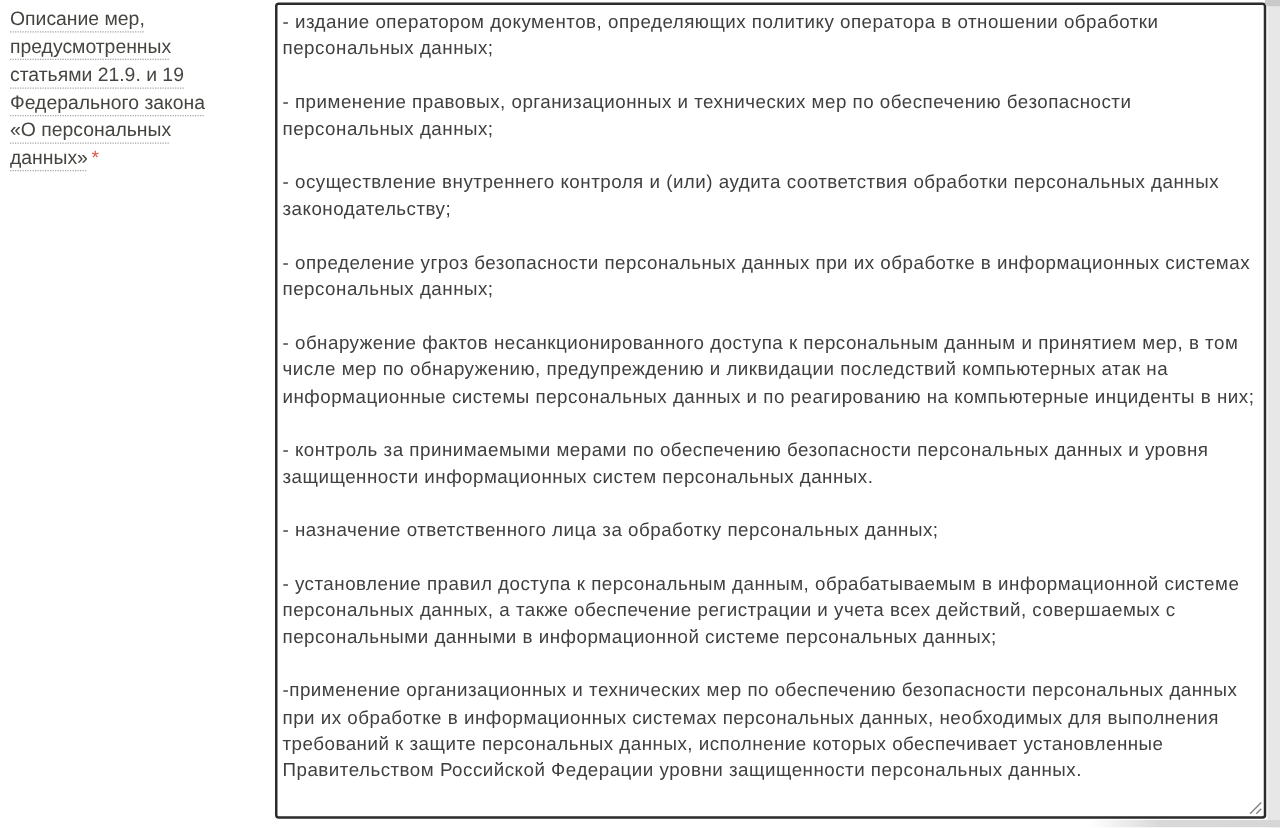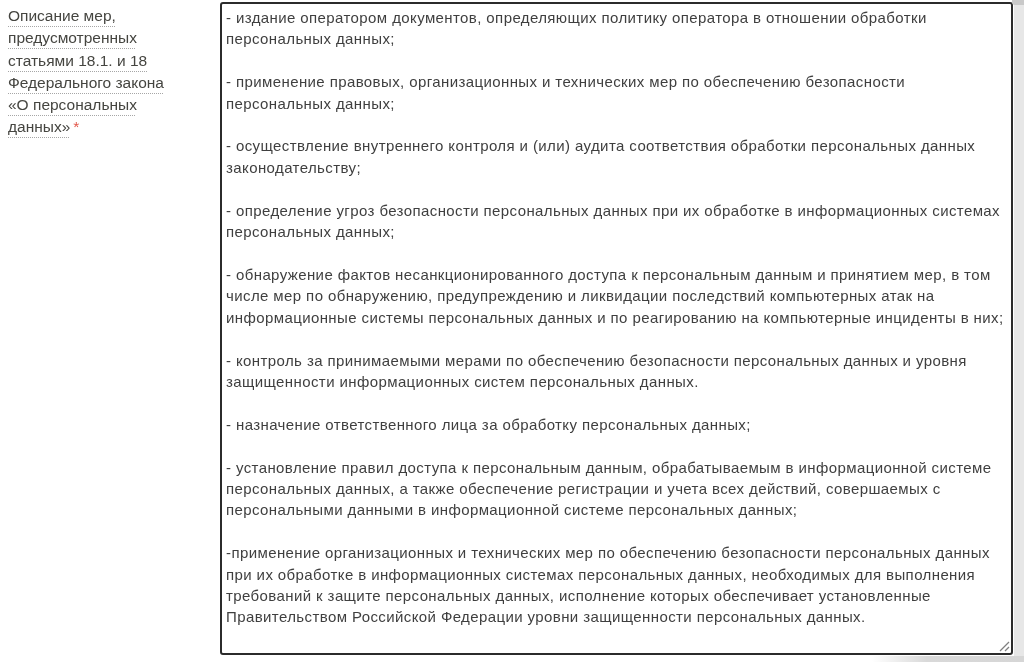--- a/index.html
+++ b/index.html
@@ -78,21 +78,21 @@
     left: 872px; top: 656px; width: 152px; height: 6px;
     background: linear-gradient(to right, rgba(217,217,217,0) 0px, #d9d9d9 55px, #d6d6d6 100%);
   }
 </style>
 </head>
 <body>
 
 <div class="page">
 
   <div class="field-label">
-    <span class="label-text">Описание мер, предусмотренных статьями 18.1. и 18 Федерального закона «О персональных данных»</span><span class="required-asterisk">*</span>
+    <span class="label-text">Описание мер, предусмотренных статьями 21.9. и 19 Федерального закона «О персональных данных»</span><span class="required-asterisk">*</span>
   </div>
 
   <div class="textarea-wrap">
     <textarea class="measures" spellcheck="false" aria-label="Описание мер, предусмотренных статьями 18.1. и 19 Федерального закона «О персональных данных»" style="">- издание оператором документов, определяющих политику оператора в отношении обработки персональных данных;
 
 - применение правовых, организационных и технических мер по обеспечению безопасности персональных данных;
 
 - осуществление внутреннего контроля и (или) аудита соответствия обработки персональных данных законодательству;
 
 - определение угроз безопасности персональных данных при их обработке в информационных системах персональных данных;

